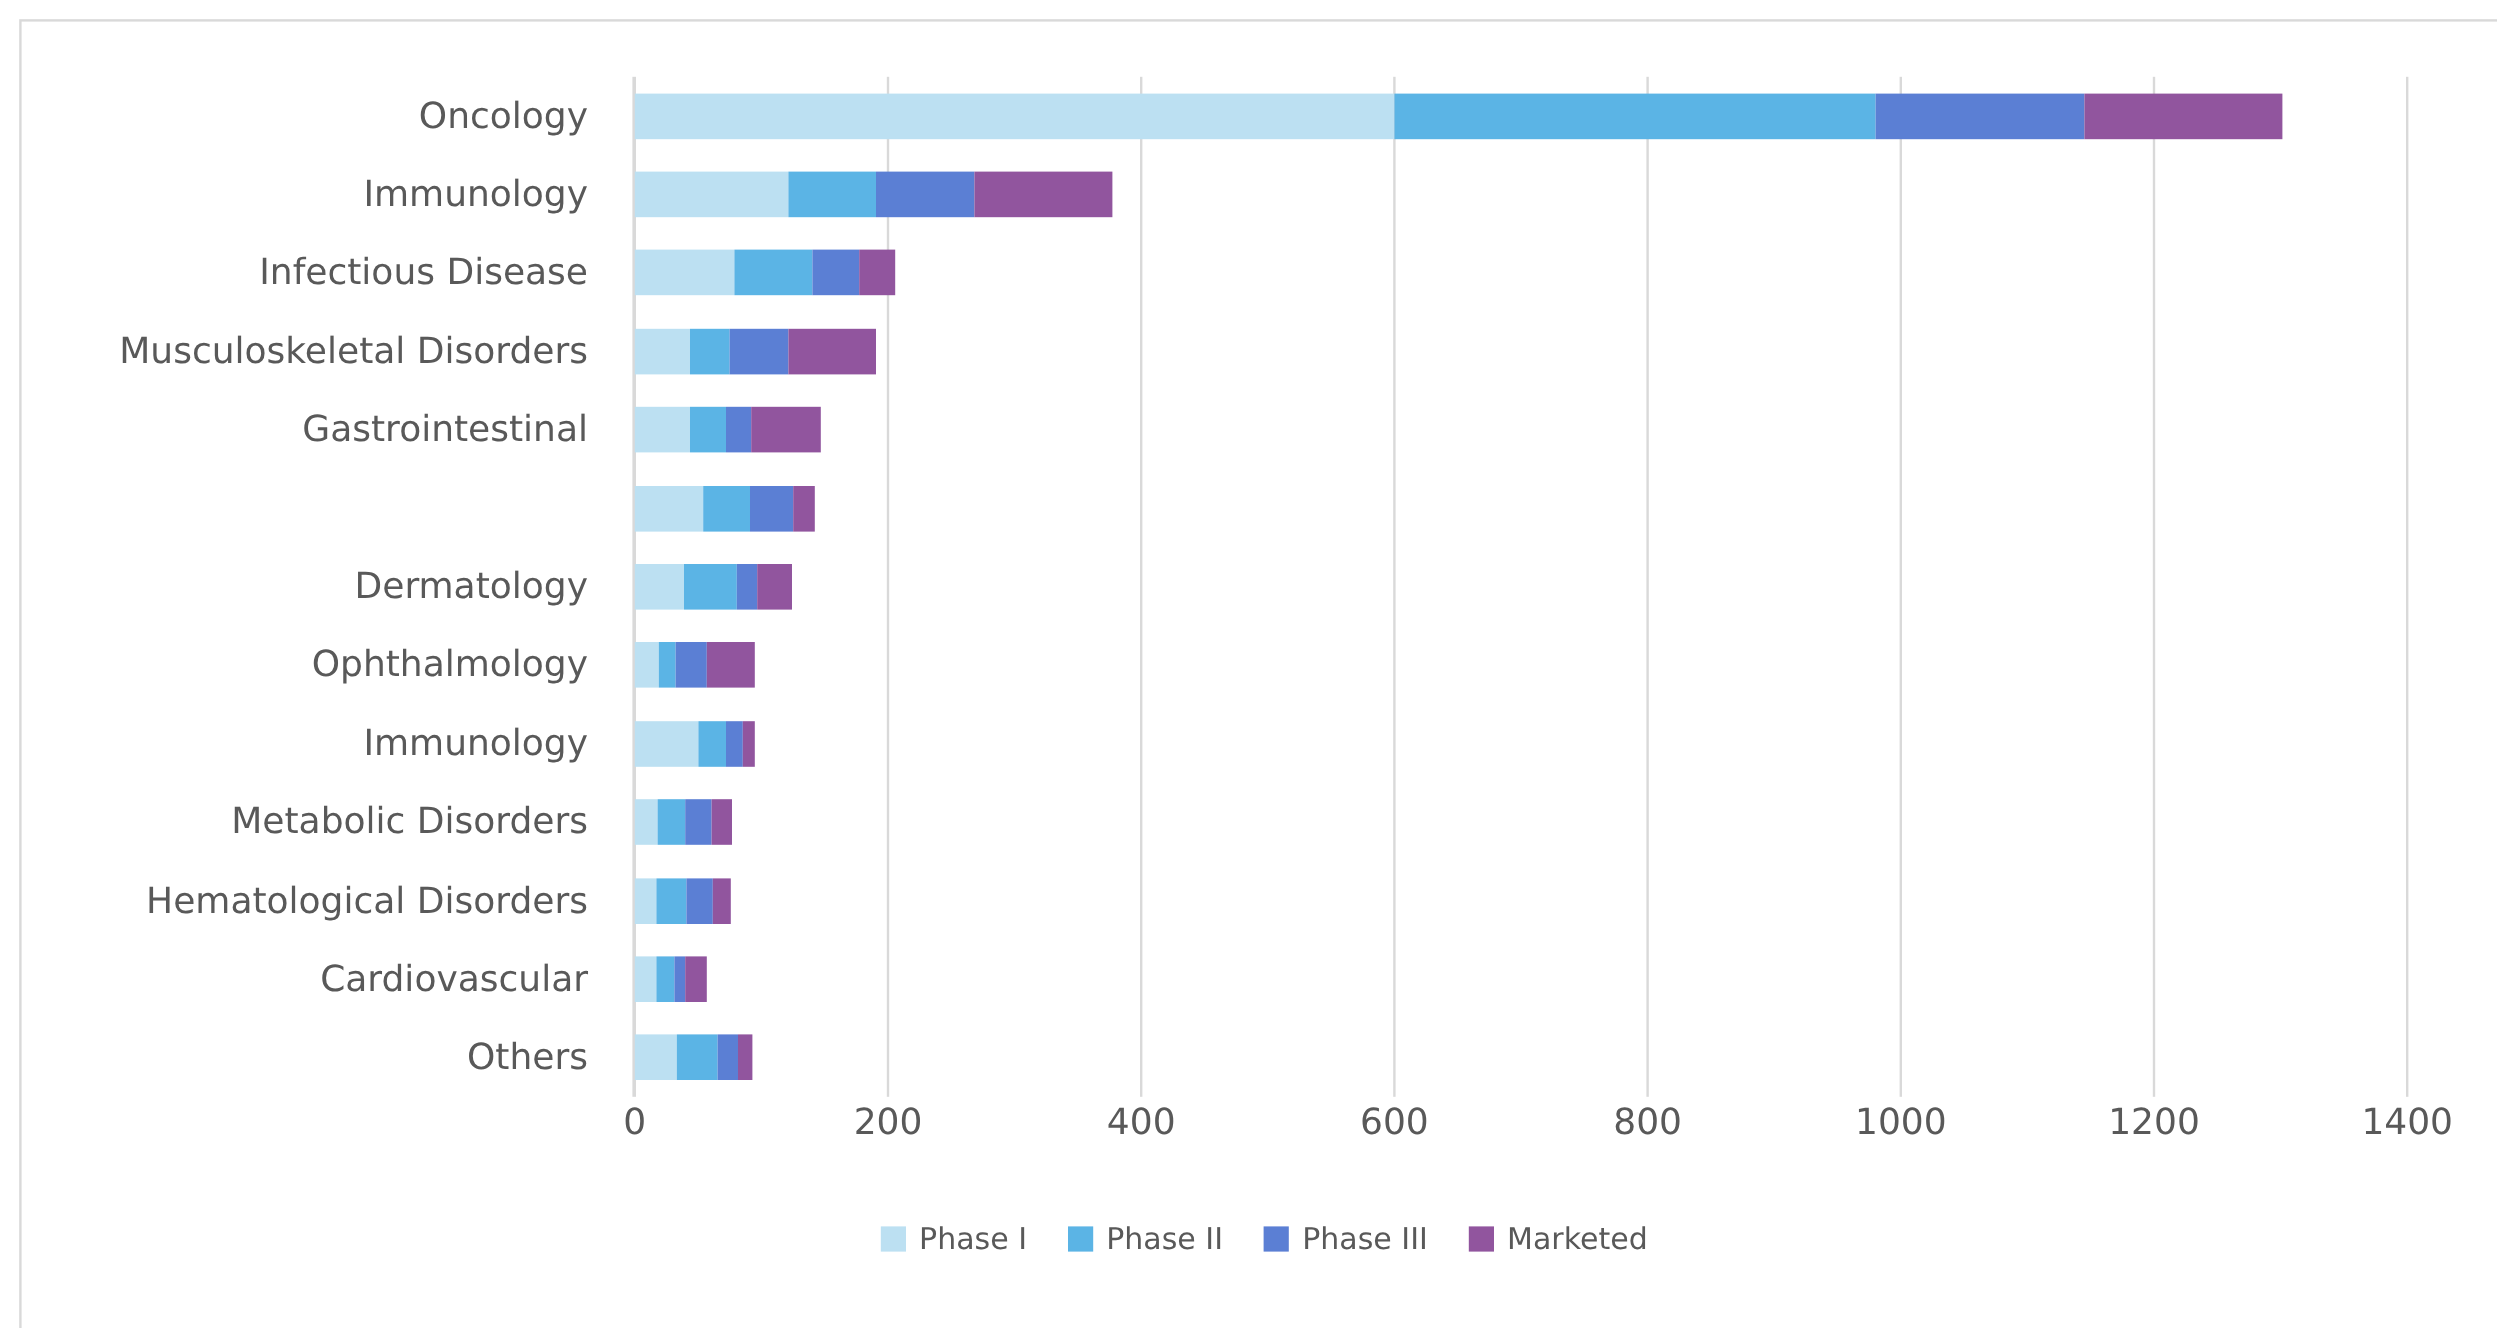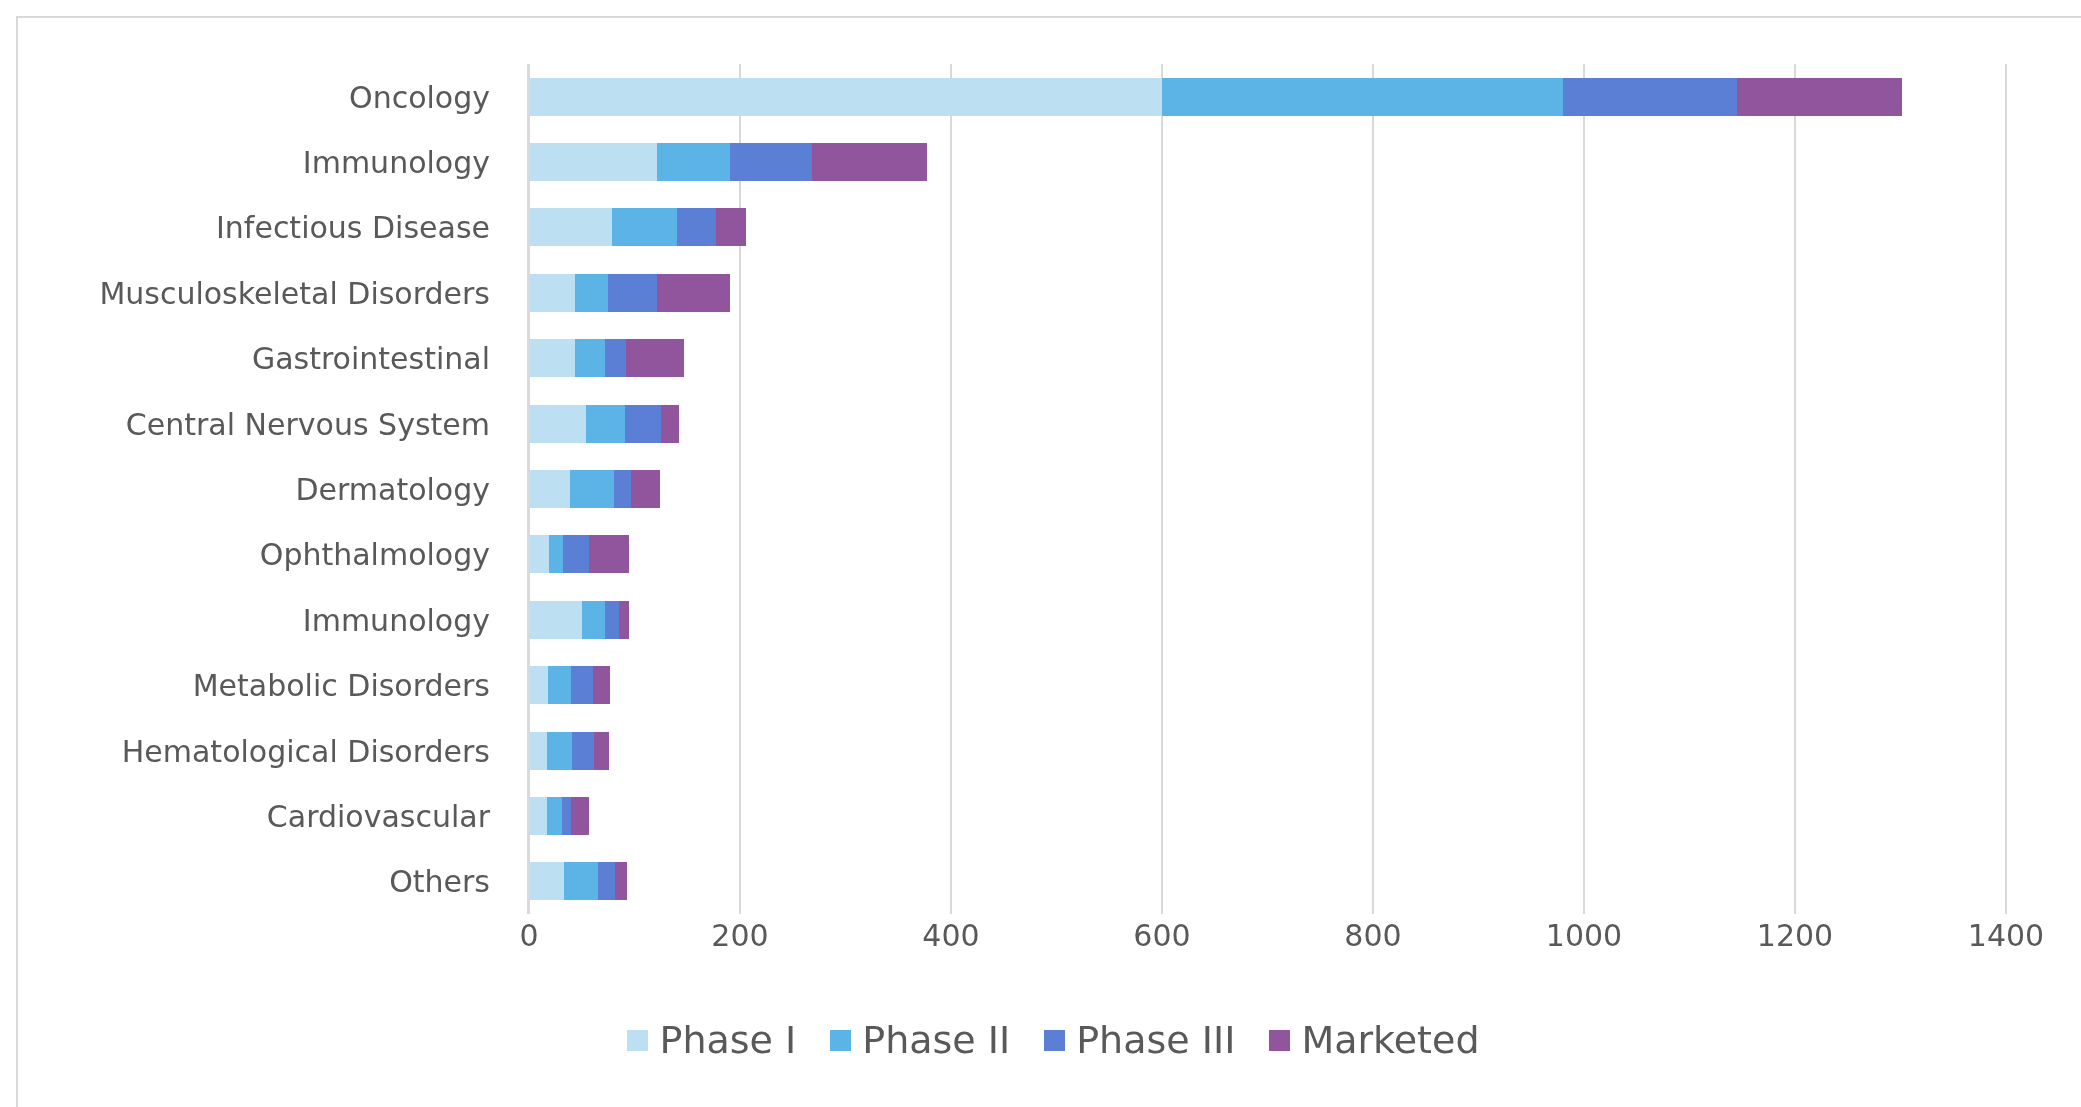--- a/index.html
+++ b/index.html
@@ -47,34 +47,33 @@
     color:#595959;font-size:30px;
   }
 
   
   #legend{
     position:absolute;left:0;right:0;top:1000px;
     display:flex;justify-content:center;align-items:center;gap:34px;
   }
   .legend-item{display:flex;align-items:center;gap:11px;}
   .legend-swatch{width:21px;height:21px;display:inline-block;}
-  .legend-text{color:#595959;font-size:38px;white-space:nowrap;}
+  .legend-text{color:#595959;font-size:25px;white-space:nowrap;}
 </style>
 </head>
 <body>
 
 <div id="frame">
 
   <div id="catlabels">
       <div class="cat" style="top: 32.6923px;">Oncology</div>
       <div class="cat" style="top: 98.0769px;">Immunology</div>
       <div class="cat" style="top: 163.462px;">Infectious Disease</div>
       <div class="cat" style="top: 228.846px; text-align: right;">Musculoskeletal Disorders</div>
       <div class="cat" style="top: 294.231px;">Gastrointestinal</div>
-      <div class="cat" style="top: 359.615px;">Central Nervous System</div>
       <div class="cat" style="top: 425px;">Dermatology</div>
       <div class="cat" style="top: 490.385px;">Ophthalmology</div>
       <div class="cat" style="top: 555.769px;">Immunology</div>
       <div class="cat" style="top: 621.154px;">Metabolic Disorders</div>
       <div class="cat" style="top: 686.538px;">Hematological Disorders</div>
       <div class="cat" style="top: 751.923px;">Cardiovascular</div>
       <div class="cat" style="top: 817.308px;">Others</div>
     </div>
 
   <div id="plot">

